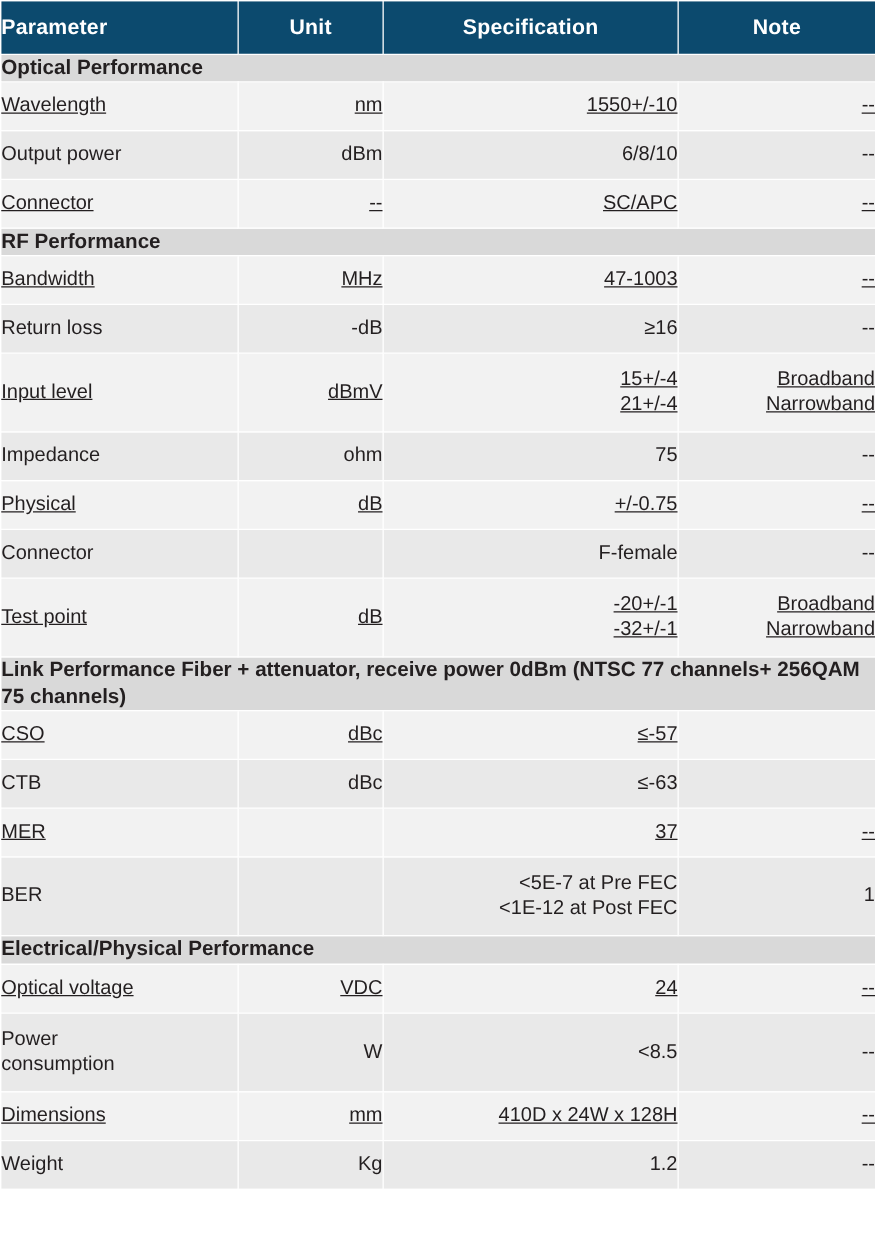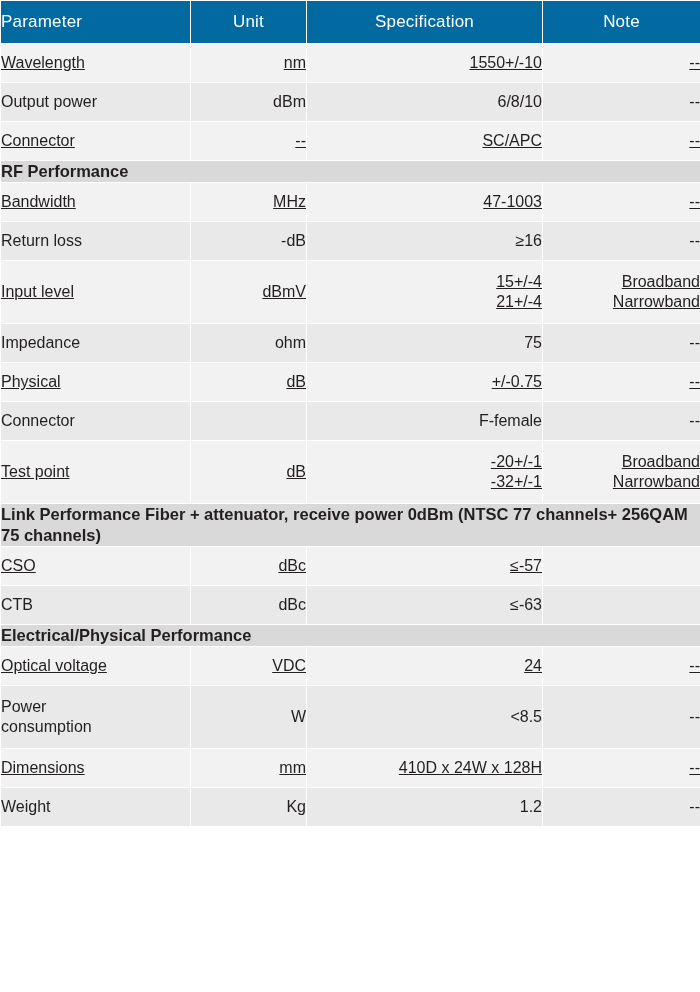--- a/index.html
+++ b/index.html
@@ -24,24 +24,24 @@
   #spec-table col.c-spec  { width: 236px; }
   #spec-table col.c-note  { width: 158px; }
 
   #spec-table th, #spec-table td {
     border: 1px solid #ffffff;
     padding: 0;
     vertical-align: middle;
   }
 
   thead th {
-    background: #0369a1;
+    background: #0c4a6e;
     color: #ffffff;
     font-size: 17px;
-    font-weight: normal;
+    font-weight: bold;
     height: 42px;
     text-align: center;
     letter-spacing: 0.2px;
   }
   thead th.param-head {
     text-align: left;
     padding-left: 16px;
   }
 
   tr.section td {
@@ -85,20 +85,23 @@
   </colgroup>
   <thead>
     <tr>
       <th class="param-head">Parameter</th>
       <th>Unit</th>
       <th>Specification</th>
       <th>Note</th>
     </tr>
   </thead>
   <tbody id="table-body">
+      <tr class="section">
+        <td colspan="4">Optical Performance</td>
+      </tr>
       <tr class="row odd">
         <td class="param multiline">Wavelength</td>
         <td class="unit multiline">nm</td>
         <td class="spec multiline">1550+/-10</td>
         <td class="note multiline">--</td>
       </tr>
       <tr class="row even">
         <td class="param multiline">Output power</td>
         <td class="unit multiline">dBm</td>
         <td class="spec multiline">6/8/10</td>
@@ -167,20 +170,33 @@
         <td class="unit multiline">dBc</td>
         <td class="spec multiline">≤-57</td>
         <td class="note multiline"></td>
       </tr>
       <tr class="row even">
         <td class="param multiline">CTB</td>
         <td class="unit multiline">dBc</td>
         <td class="spec multiline">≤-63</td>
         <td class="note multiline"></td>
       </tr>
+      <tr class="row odd">
+        <td class="param multiline">MER</td>
+        <td class="unit multiline"></td>
+        <td class="spec multiline">37</td>
+        <td class="note multiline">--</td>
+      </tr>
+      <tr class="row even tall">
+        <td class="param multiline">BER</td>
+        <td class="unit multiline"></td>
+        <td class="spec multiline">&lt;5E-7 at Pre FEC
+&lt;1E-12 at Post FEC</td>
+        <td class="note multiline">1</td>
+      </tr>
       <tr class="section">
         <td colspan="4">Electrical/Physical Performance</td>
       </tr>
       <tr class="row odd">
         <td class="param multiline">Optical voltage</td>
         <td class="unit multiline">VDC</td>
         <td class="spec multiline">24</td>
         <td class="note multiline">--</td>
       </tr>
       <tr class="row even tall">

